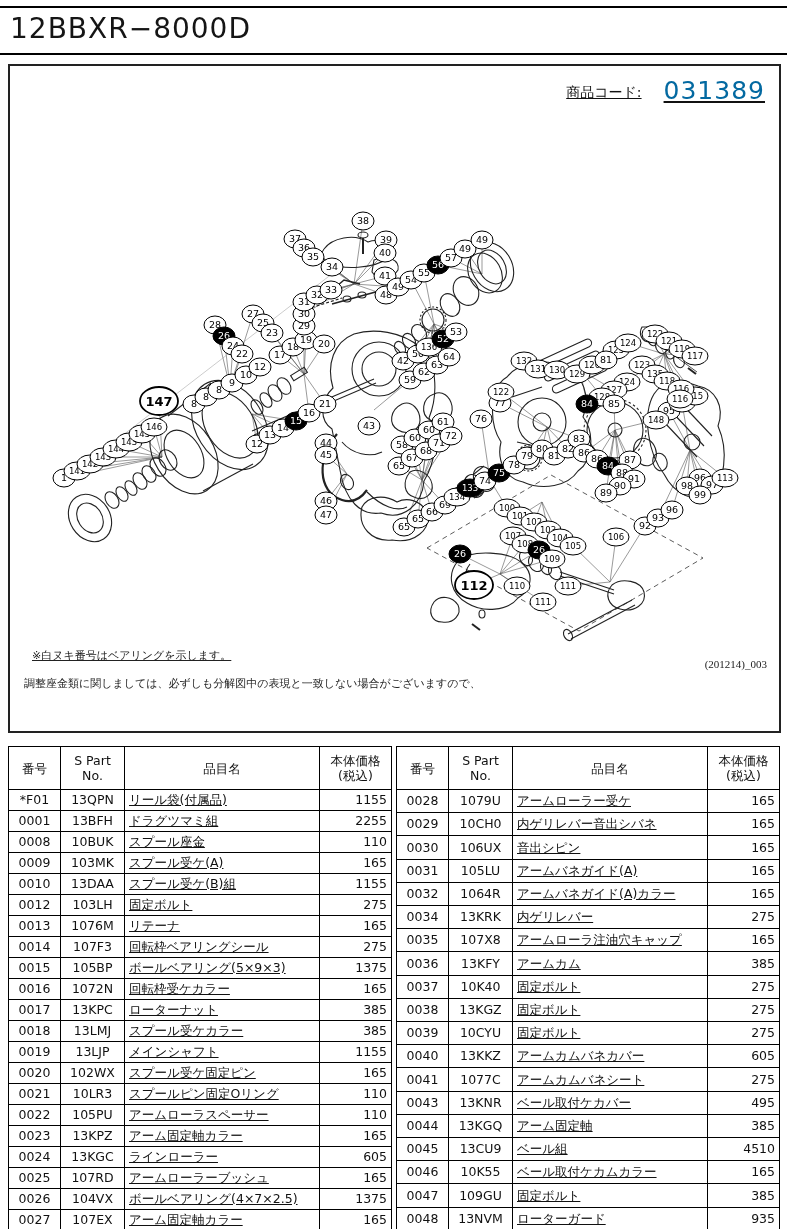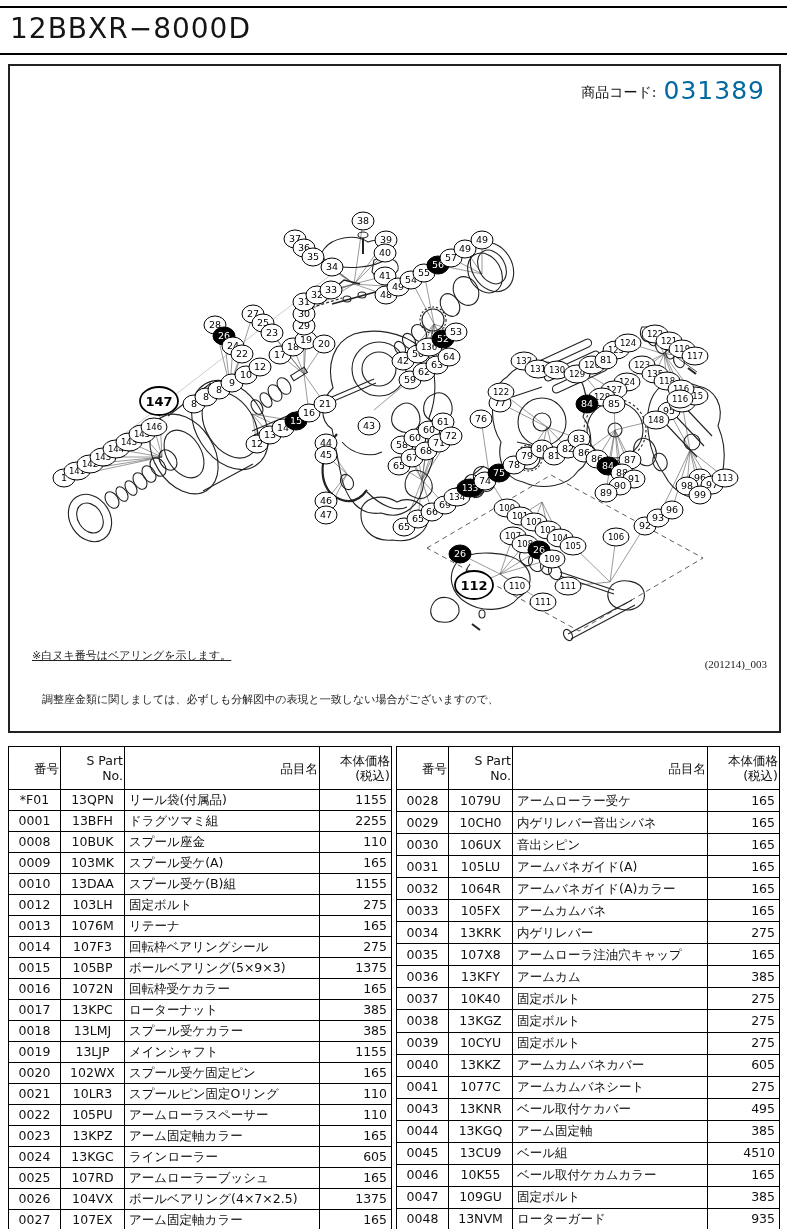--- a/index.html
+++ b/index.html
@@ -3,35 +3,35 @@
 <meta charset="utf-8">
 <style>
   html,body{margin:0;padding:0;background:#fff;}
   body{width:787px;height:1229px;position:relative;font-family:"DejaVu Sans",sans-serif;color:#111;overflow:hidden;}
   .rule{position:absolute;left:0;width:787px;background:#000;}
   #rule-top{top:6px;height:2px;}
   #rule-under-title{top:53px;height:2px;}
   #page-title{position:absolute;left:10px;top:12px;font-size:28px;font-weight:400;letter-spacing:1px;color:#151515;}
   #diagram-box{position:absolute;left:8px;top:64px;width:769px;height:665px;border:2px solid #222;background:#fff;}
   #diag-svg{position:absolute;left:0;top:0;}
-  #product-code{position:absolute;top:8px;right:12px;display:flex;align-items:flex-end;gap:7px;background:#fff;padding:2px 2px;}
+  #product-code{position:absolute;top:8px;right:12px;display:flex;align-items:flex-end;gap:22px;background:#fff;padding:2px 2px;text-decoration:underline;}
   #product-code .lbl{font-size:14px;padding-bottom:3px;color:#111;}
   #product-code .val{font-size:25px;letter-spacing:1px;color:#0369a1;}
   .note{position:absolute;font-size:11px;color:#222;line-height:15px;}
   #note-bearing{left:22px;top:582px;text-decoration:underline;}
-  #note-disclaimer{left:32px;top:610px;margin-top:16px;}
+  #note-disclaimer{left:14px;top:610px;}
   #doc-number{position:absolute;right:12px;top:592px;font-size:11px;color:#222;font-family:Liberation Serif, serif;}
   #tables{position:absolute;left:8px;top:746px;display:flex;gap:4px;}
   table.parts{border-collapse:collapse;table-layout:fixed;width:383px;background:#fff;}
   table.parts th,table.parts td{border:1px solid #000;font-size:12.5px;color:#111;overflow:hidden;white-space:nowrap;}
-  table.parts th{height:40px;font-weight:400;text-align:right;line-height:15px;}
+  table.parts th{height:40px;font-weight:400;text-align:center;line-height:15px;}
   table.parts td{height:20px;line-height:20px;padding:0 4px;}
   col.c-no{width:52px;}col.c-part{width:64px;}col.c-name{width:195px;}col.c-price{width:72px;}
   td.c-no,td.c-part{text-align:center;padding:0 2px;}
-  td.c-name{text-align:left;padding-left:5px;}
+  td.c-name{text-align:left;padding-left:5px;text-decoration:underline;}
   td.c-price{text-align:right;padding-right:6px;}
 </style>
 </head>
 <body>
 
 <div class="rule" id="rule-top"></div>
 <div id="page-title">12BBXR−8000D</div>
 <div class="rule" id="rule-under-title"></div>
 
 <div id="diagram-box">
@@ -1130,26 +1130,20 @@
           <td class="c-name">アームバネガイド(A)</td>
           <td class="c-price">165</td>
         </tr>
         <tr>
           <td class="c-no">0032</td>
           <td class="c-part">1064R</td>
           <td class="c-name">アームバネガイド(A)カラー</td>
           <td class="c-price">165</td>
         </tr>
         <tr>
-          <td class="c-no">0033</td>
-          <td class="c-part">105FX</td>
-          <td class="c-name">アームカムバネ</td>
-          <td class="c-price">165</td>
-        </tr>
-        <tr>
           <td class="c-no">0034</td>
           <td class="c-part">13KRK</td>
           <td class="c-name">内ゲリレバー</td>
           <td class="c-price">275</td>
         </tr>
         <tr>
           <td class="c-no">0035</td>
           <td class="c-part">107X8</td>
           <td class="c-name">アームローラ注油穴キャップ</td>
           <td class="c-price">165</td>

